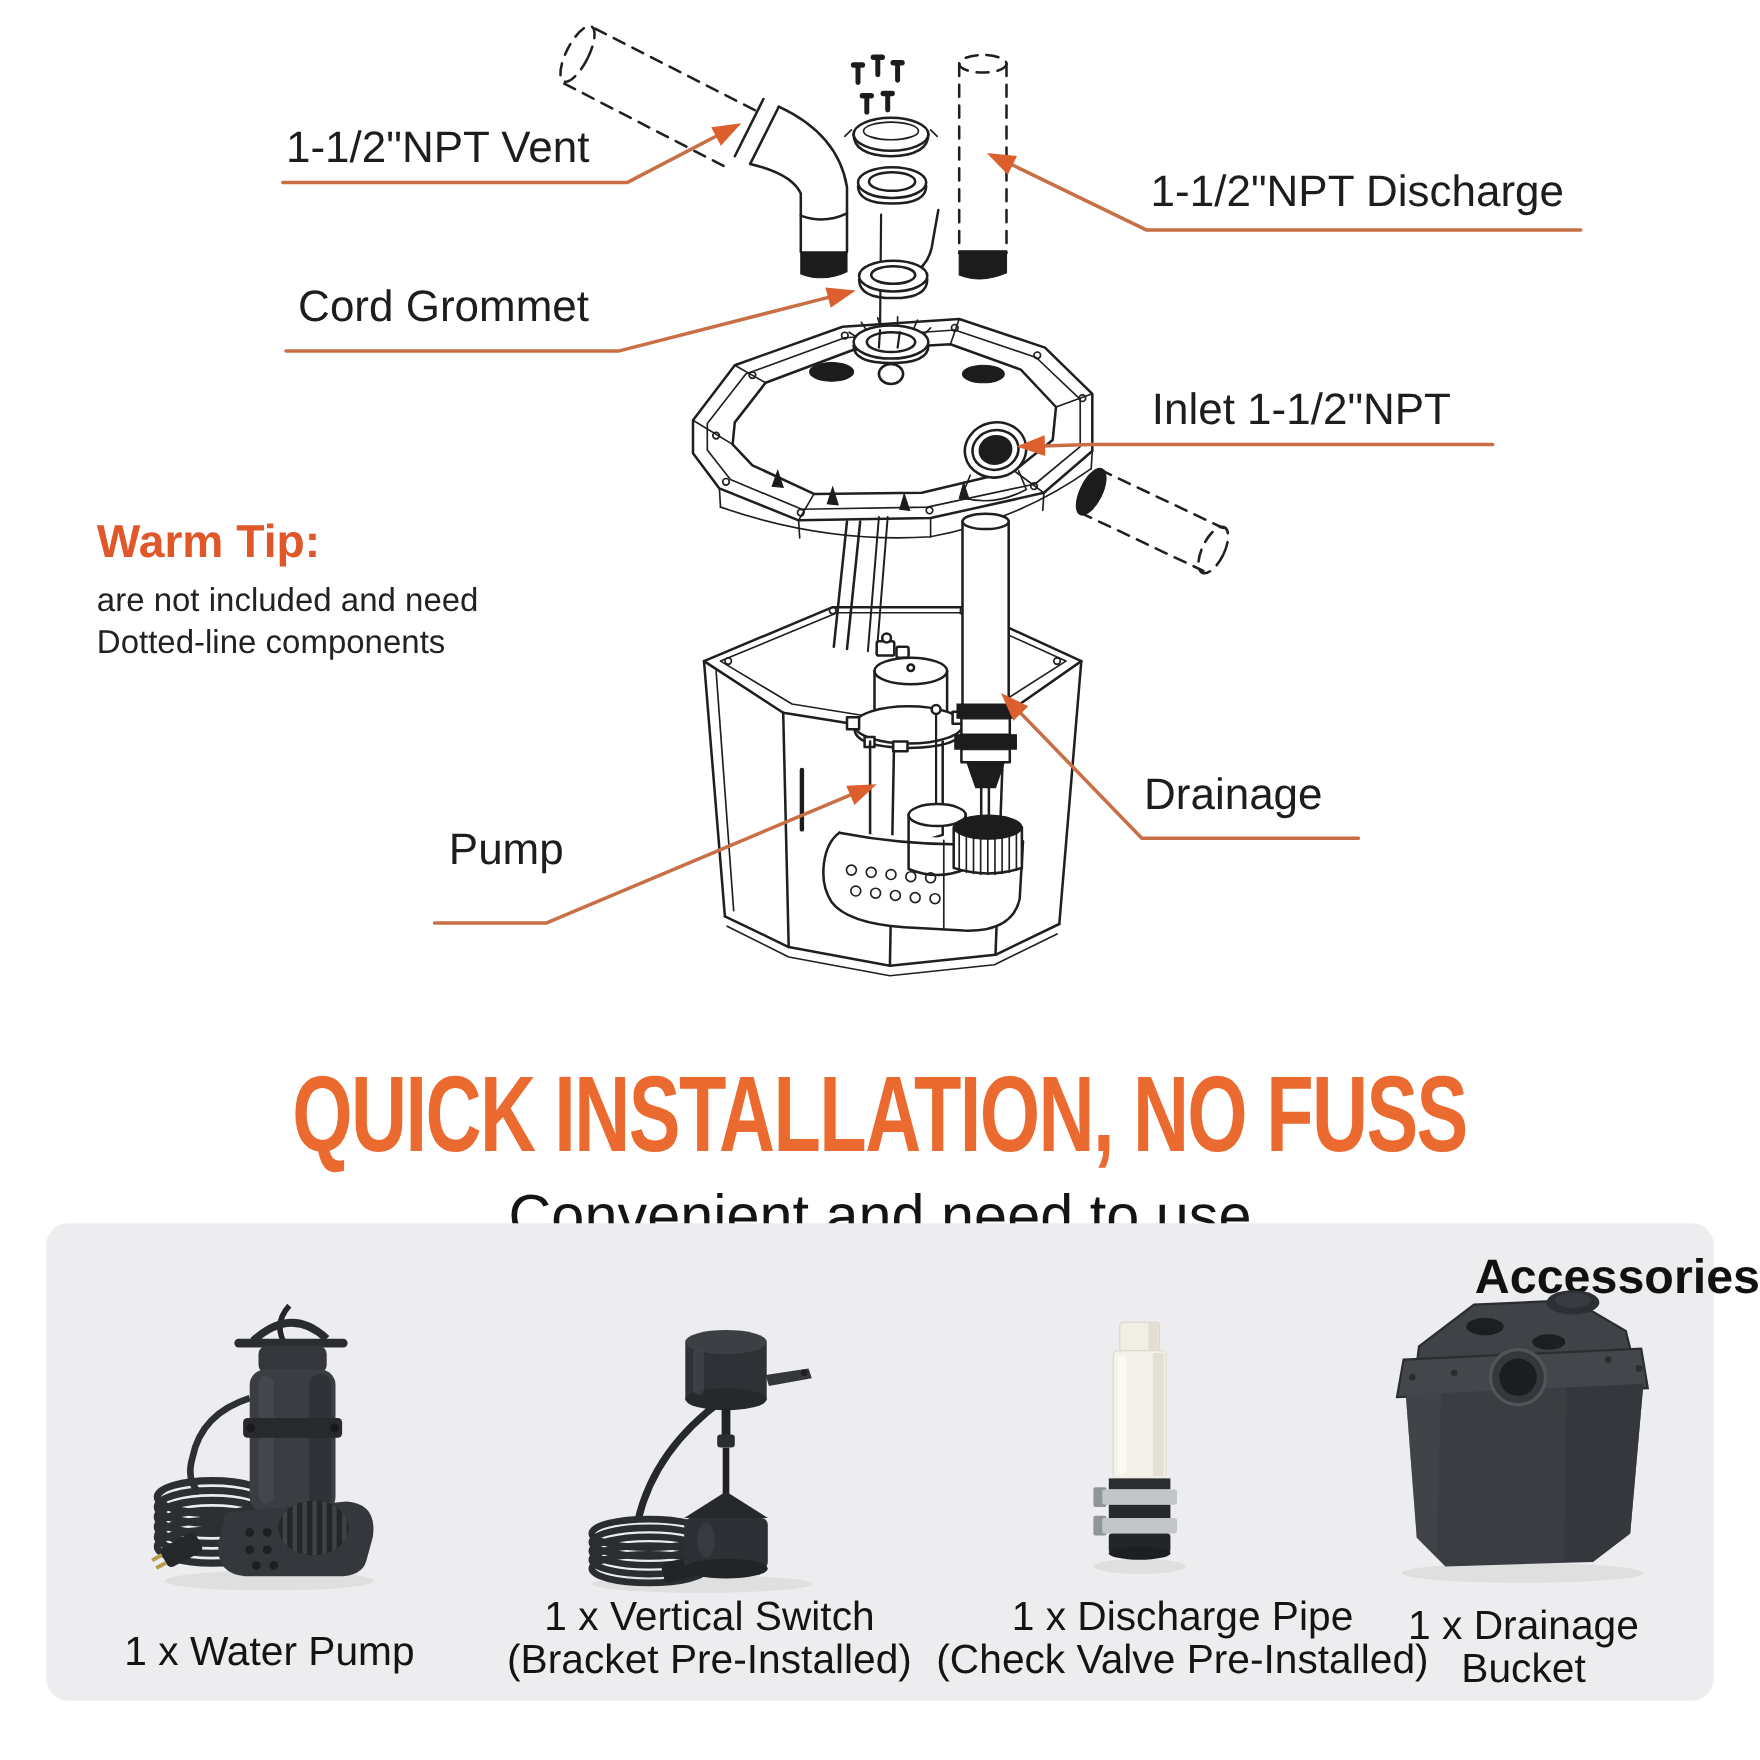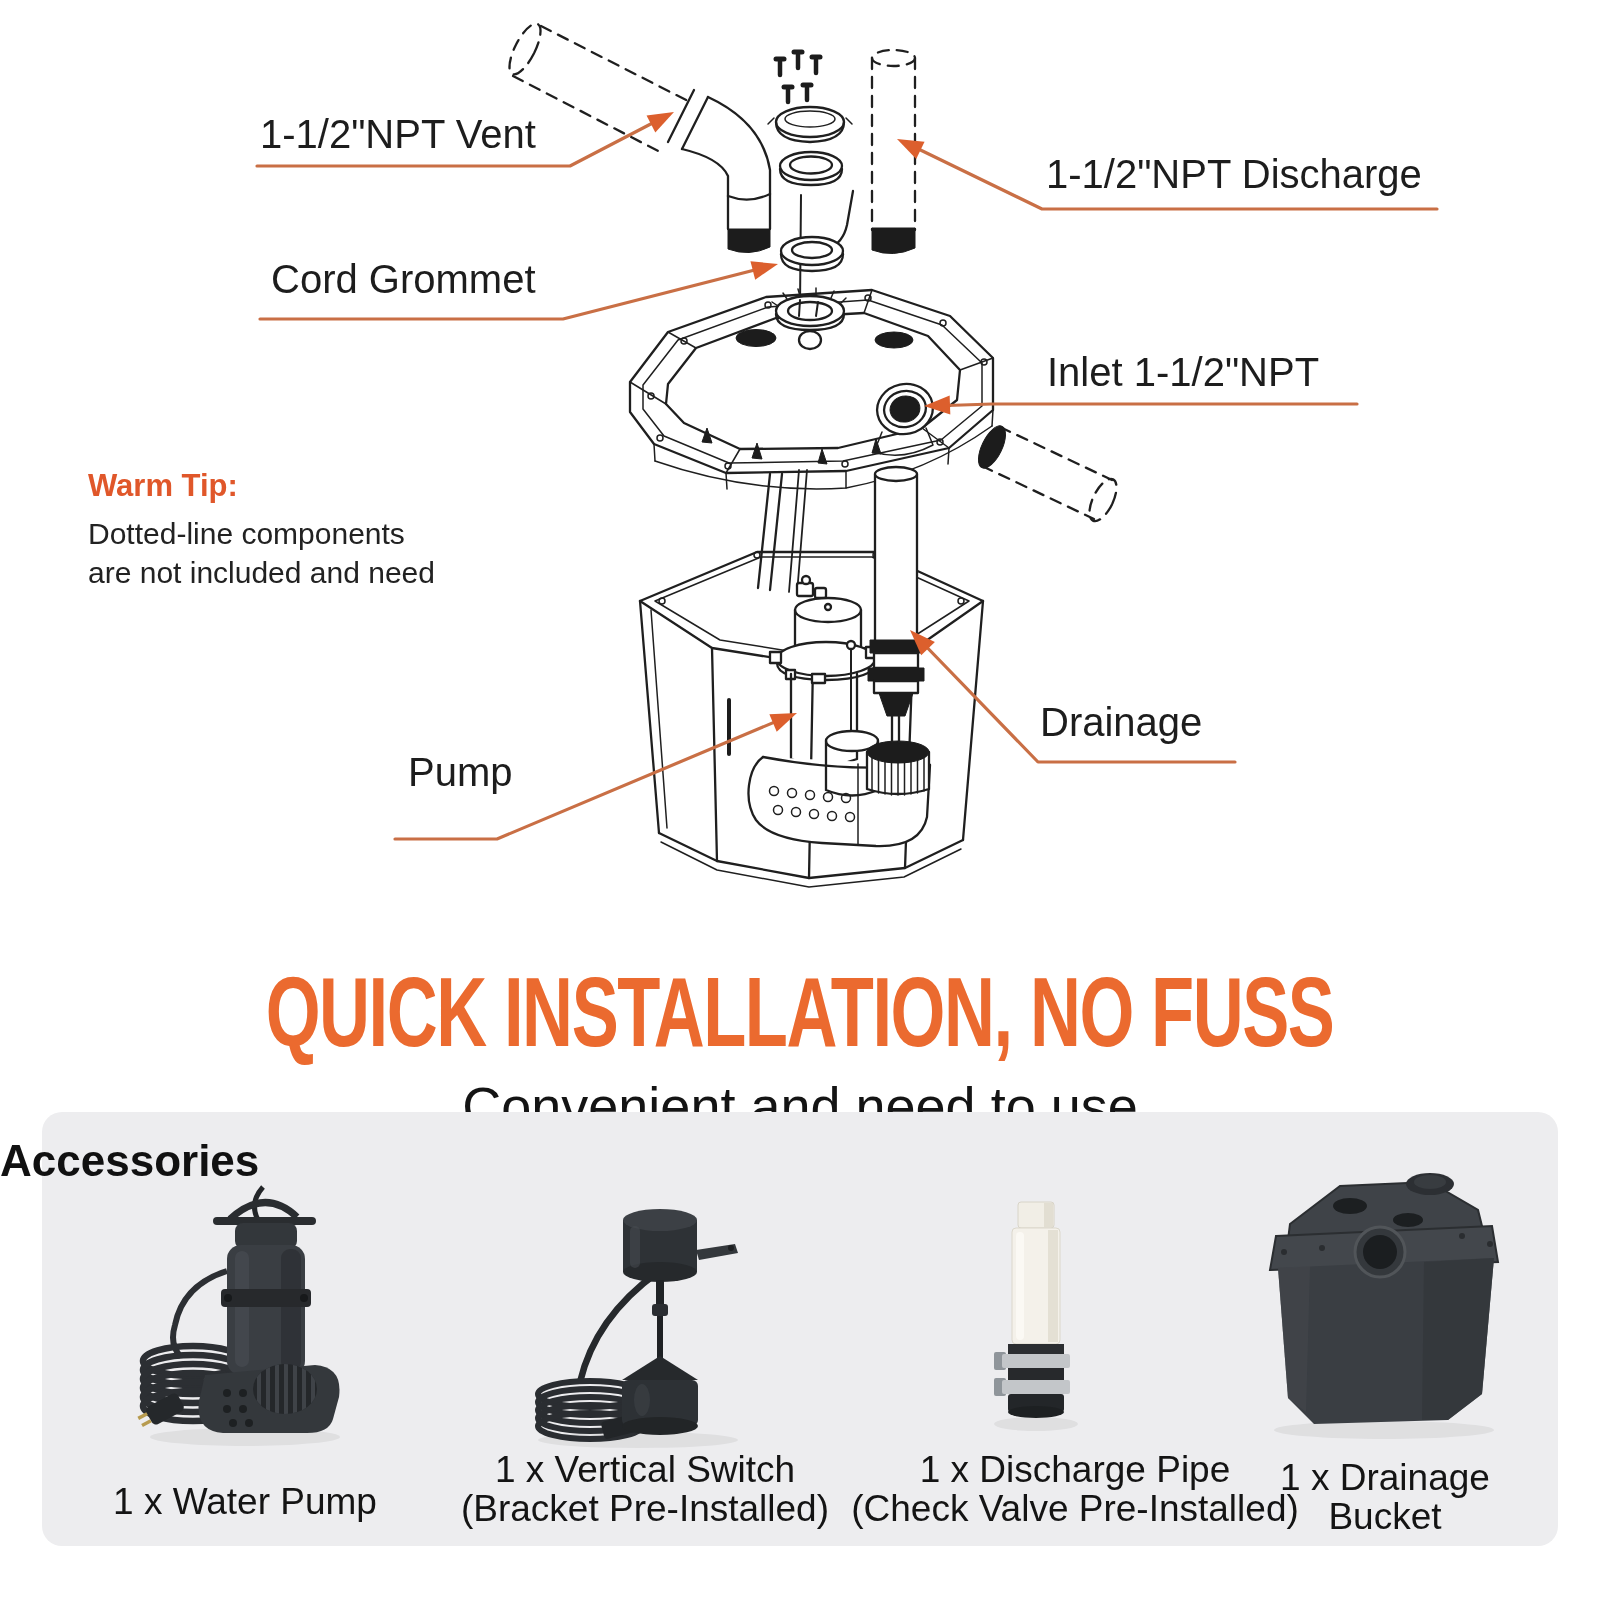--- a/index.html
+++ b/index.html
@@ -12,30 +12,30 @@
   .kd {fill:#1c1c1c;stroke:#1c1c1c;stroke-width:1;}
   .dash{stroke-dasharray:11 8;}
   .thin{stroke-width:1.5;}
   .w2{stroke-width:2;}
   .lead{stroke:#c96f45;stroke-width:3.2;fill:none;stroke-linecap:round;stroke-linejoin:round;}
   .ah{fill:#dc5f2d;stroke:none;}
   
   .callout{position:absolute;font-size:40px;color:#1d1d1d;white-space:nowrap;letter-spacing:0;}
   
   .warmtip{position:absolute;left:88px;top:468px;width:460px;}
-  .warmtip .wt-title{color:#e0572a;font-weight:bold;font-size:31px;margin-bottom:10px;}
+  .warmtip .wt-title{color:#e0572a;font-weight:bold;font-size:42px;margin-bottom:10px;}
   .warmtip .wt-line{color:#222;font-size:30px;line-height:39px;}
   
   .headline{position:absolute;left:0;top:908px;width:1600px;text-align:center;margin-top:48px;}
   .headline .big{display:inline-block;font-size:98px;font-weight:bold;color:#eb6a2f;
                  letter-spacing:-2px;transform:scaleX(.72);transform-origin:50% 50%;white-space:nowrap;}
   .headline .sub{font-size:54px;color:#141414;margin-top:6px;}
   
   .panel{position:absolute;left:42px;top:1112px;width:1516px;height:434px;background:#ededef;border-radius:20px;}
-  .panel-title{position:absolute;left:0;top:1136px;width:1600px;text-align:left;
+  .panel-title{position:absolute;left:0;top:1136px;width:1600px;text-align:right;
                font-size:44px;font-weight:bold;color:#111;}
   .caption{position:absolute;text-align:center;font-size:37px;line-height:39px;color:#141414;}
 </style>
 </head>
 <body>
 
 <div class="canvas">
 
   <svg class="abs" style="left:0;top:0" width="1600" height="910" viewBox="0 0 1600 910">
 
@@ -242,22 +242,22 @@
 
   <div class="callout" style="left:260px;top:112px">1-1/2"NPT Vent</div>
   <div class="callout" style="left:271px;top:257px">Cord Grommet</div>
   <div class="callout" style="left:1046px;top:152px">1-1/2"NPT Discharge</div>
   <div class="callout" style="left:1047px;top:350px">Inlet 1-1/2"NPT</div>
   <div class="callout" style="left:408px;top:750px">Pump</div>
   <div class="callout" style="left:1040px;top:700px">Drainage</div>
 
   <div class="warmtip">
     <div class="wt-title">Warm Tip:</div>
+    <div class="wt-line">are not included and need</div>
     <div class="wt-line">Dotted-line components</div>
-    <div class="wt-line">are not included and need</div>
   </div>
 
   <div class="headline">
     <span class="big">QUICK INSTALLATION, NO FUSS</span>
     <div class="sub">Convenient and need to use</div>
   </div>
 
   <div class="panel"></div>
   <div class="panel-title">Accessories</div>
 

